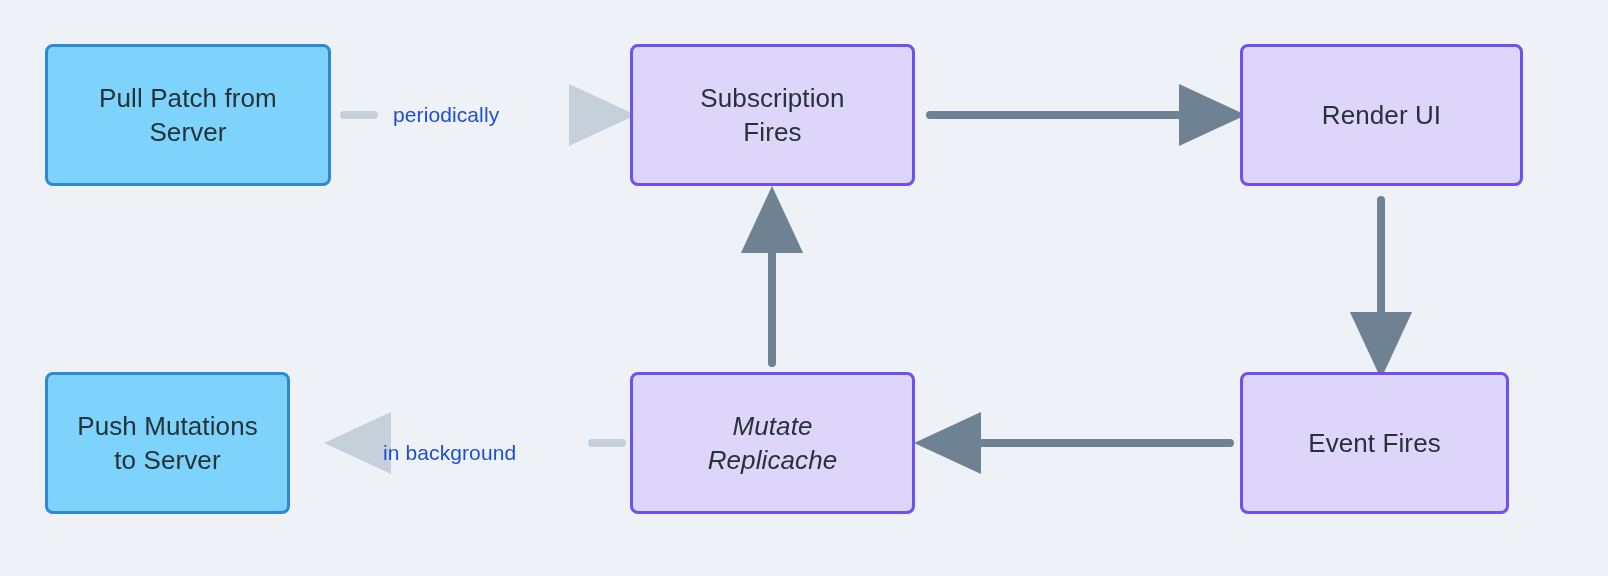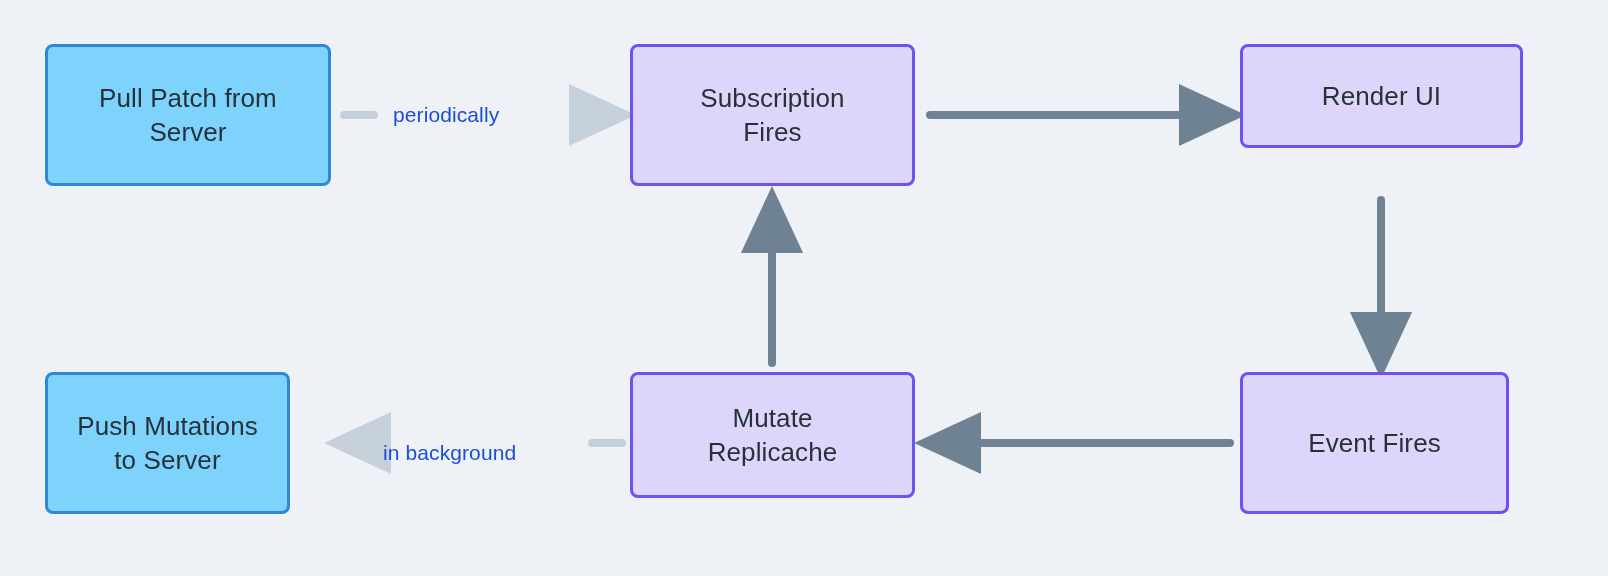--- a/index.html
+++ b/index.html
@@ -111,30 +111,30 @@
   <div class="node blue" style="left:45px; top:44px; width:286px; height:142px;">
     <span class="label">Pull Patch from
 Server</span>
   </div>
 
   <div class="node purple" style="left:630px; top:44px; width:285px; height:142px;">
     <span class="label">Subscription
 Fires</span>
   </div>
 
-  <div class="node purple" style="left:1240px; top:44px; width:283px; height:104px;">
+  <div class="node purple" style="left:1240px; top:44px; width:283px; height:142px;">
     <span class="label">Render UI</span>
   </div>
 
   <div class="node blue" style="left:45px; top:372px; width:245px; height:142px;">
     <span class="label">Push Mutations
 to Server</span>
   </div>
 
-  <div class="node purple" style="left:630px; top:372px; width:285px; height:126px;">
+  <div class="node purple" style="left:630px; top:372px; width:285px; height:142px;font-style:italic;">
     <span class="label">Mutate
 Replicache</span>
   </div>
 
   <div class="node purple" style="left:1240px; top:372px; width:269px; height:142px;">
     <span class="label">Event Fires</span>
   </div>
 
   <div class="edge-label" style="left:393px; top:104px;">periodically</div>
 

